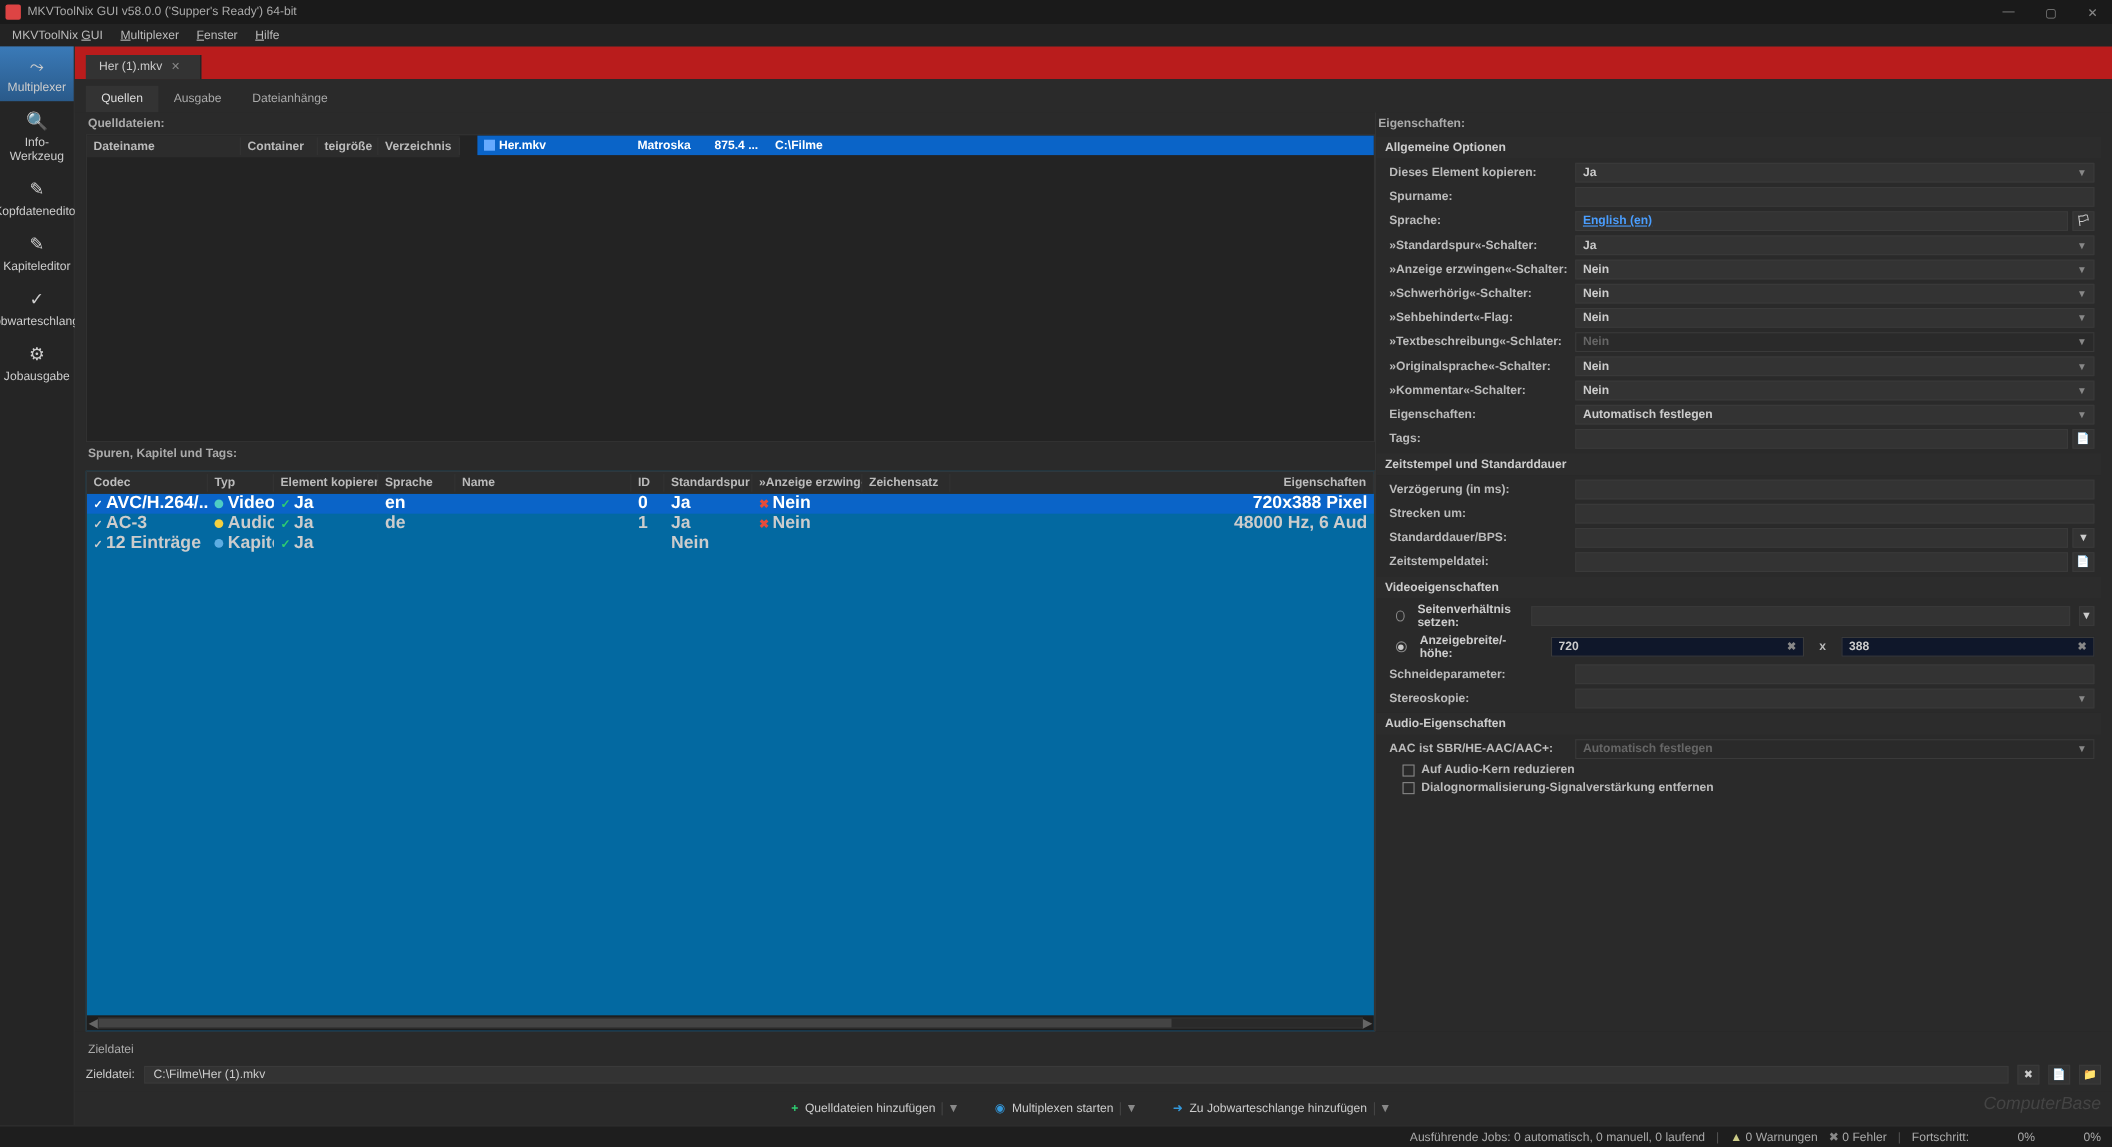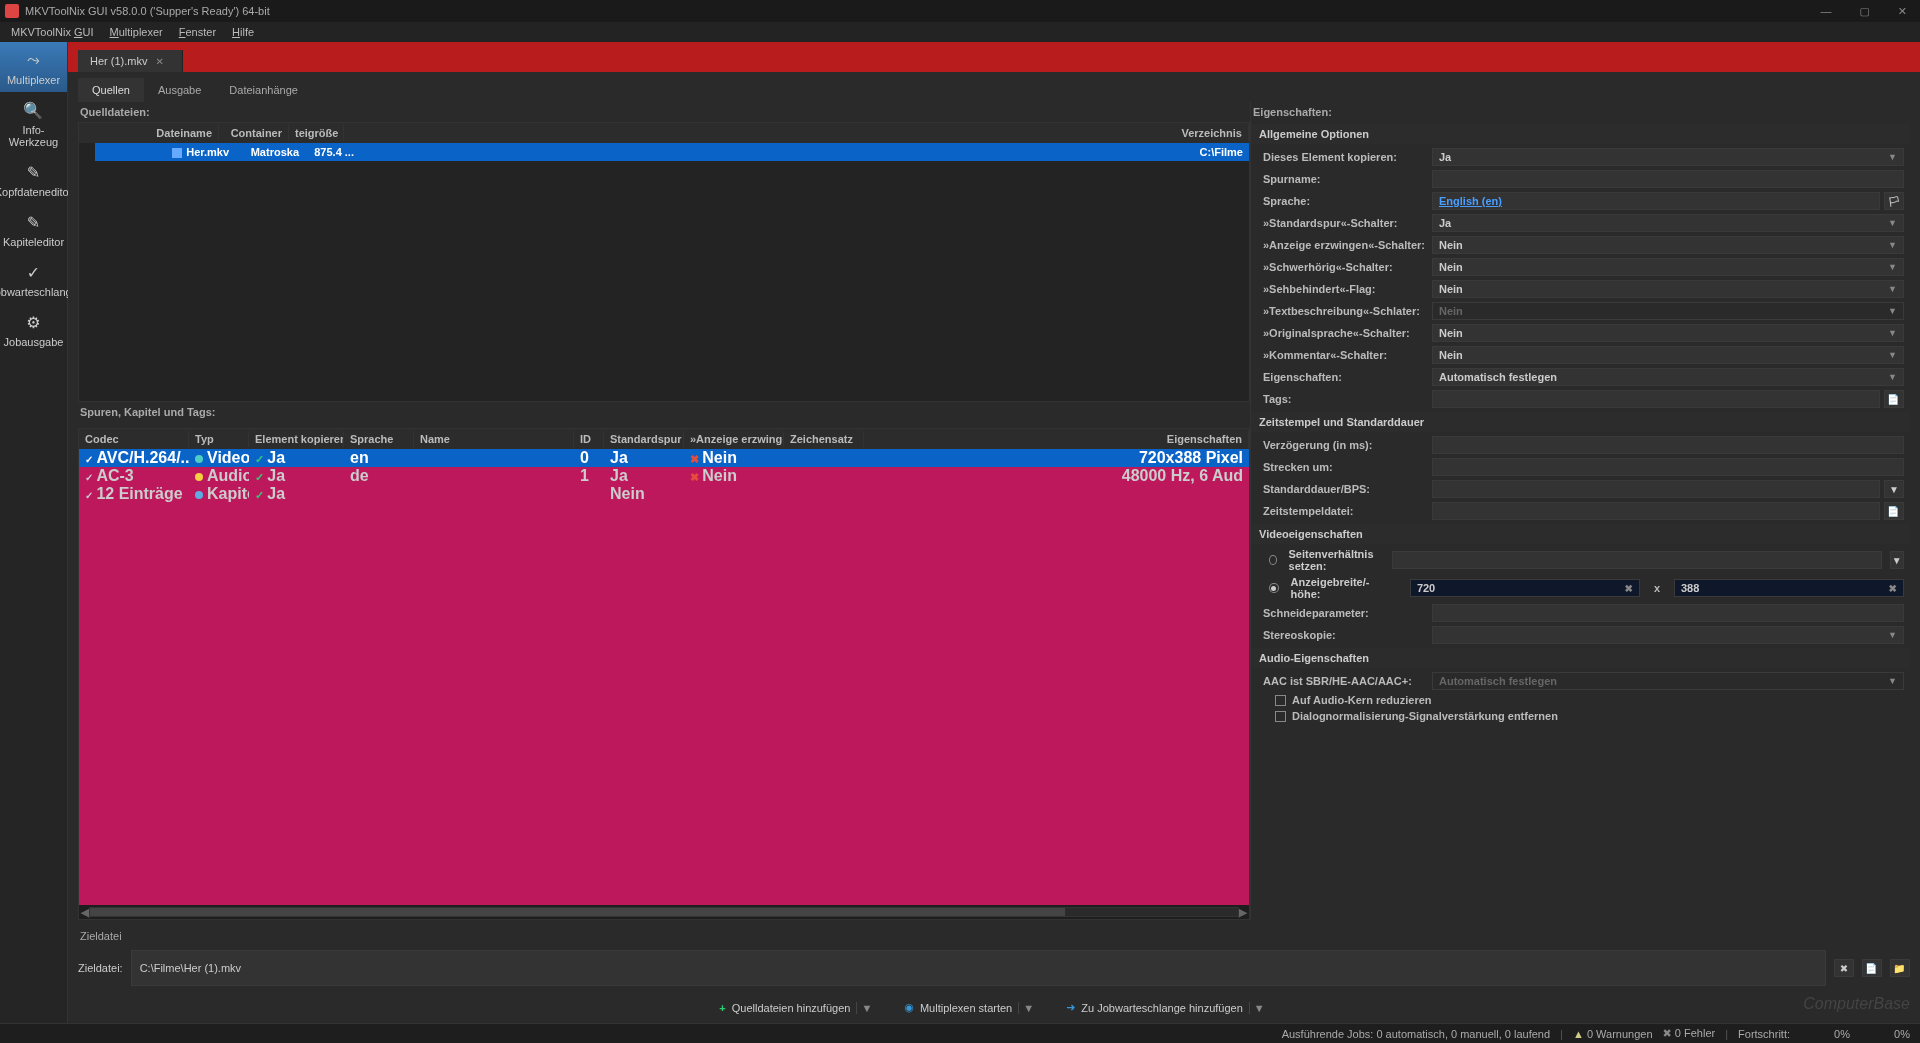--- a/index.html
+++ b/index.html
@@ -20,29 +20,29 @@
 .file-tabs { display: flex; background: #b91c1c; height: 30px; padding-left: 10px; align-items: flex-end; }
 .file-tab { background: #333; padding: 5px 18px 5px 12px; color: #ccc; position: relative; border-right: 1px solid #222; cursor: pointer; display:flex; align-items:center; gap:8px;}
 .file-tab .close-x { color:#888; font-size:10px; }
 .sub-tabs { display: flex; background: #2a2a2a; padding: 6px 10px 0 10px; gap: 0; }
 .sub-tab { padding: 6px 14px; color: #aaa; cursor: pointer; }
 .sub-tab.active { background: #333; color: #ddd; }
 .work-area { flex: 1; display: flex; overflow: hidden; padding: 0 10px; font-weight: bold; }
 .left-pane { flex: 1; display: flex; flex-direction: column; min-width: 0; }
 .right-pane { width: 660px; display: flex; flex-direction: column; background: #2a2a2a; border-left: 1px solid #333; overflow-y: auto; }
 .section-label { color: #aaa; padding: 4px 2px; font-size: 11px; }
-.file-table { flex: 0 0 280px; background: #232323; border: 1px solid #333; overflow: hidden; display:flex; flex-direction:column;text-align:right;}
+.file-table { flex: 0 0 280px; background: #232323; border: 1px solid #333; overflow: hidden; display:flex; flex-direction:row;}
 .table-header { display: flex; background: #2c2c2c; color: #bbb; height: 20px; align-items: center; }
 .th { padding: 2px 6px; border-right: 1px solid #333; overflow: hidden; white-space: nowrap; }
 .table-body { flex: 1; overflow: auto; }
 .file-row { display: flex; height: 18px; align-items: center; margin-left: 16px; }
 .file-row.selected { background: #0a64c8; color: #fff; }
 .td { padding: 1px 6px; overflow: hidden; white-space: nowrap; }
 .file-icon { display:inline-block; width:10px; height:10px; background:#6af; margin-right:4px; vertical-align:middle;}
-.tracks-table { flex: 1; background: #be185d; border: 1px solid #333; margin-top: 6px; display:flex; flex-direction:column; overflow:hidden;}
+.tracks-table { flex: 1; background: #0369a1; border: 1px solid #333; margin-top: 6px; display:flex; flex-direction:column; overflow:hidden;}
 .track-row { display: flex; height: 18px; align-items: center; color:#ccc;}
 .track-row.selected { background: #0a64c8; color: #fff; }
 .track-row .td { font-size: 16px; }
 .check::before { content: "✓"; color: #ccc; margin-right: 3px; font-size:10px;}
 .track-row.selected .check::before { color:#fff; }
 .type-dot { display:inline-block; width:8px; height:8px; border-radius:50%; margin-right:4px; vertical-align:middle;}
 .dot-video { background:#4ecdc4; }
 .dot-audio { background:#f4d03f; }
 .dot-chapter { background:#5dade2; }
 .yes-icon::before { content:"✓ "; color:#2ecc71; }
@@ -62,21 +62,21 @@
 .icon-btn { width: 20px; height: 18px; background: #333; display: flex; align-items: center; justify-content: center; cursor: pointer; border:1px solid #3a3a3a; font-size:10px;}
 .radio-row { display: flex; align-items: center; padding: 2px 6px 2px 18px; gap:8px;}
 .radio-dot { width:10px; height:10px; border-radius:50%; border:1px solid #888; display:inline-flex; align-items:center; justify-content:center; margin-right:4px;}
 .radio-dot.checked::after { content:""; width:5px; height:5px; background:#ccc; border-radius:50%;}
 .checkbox-row { display:flex; align-items:center; padding:2px 6px 2px 24px; gap:6px; color:#bbb;}
 .cb-box { width:11px; height:11px; border:1px solid #888; background:#2a2a2a;}
 .dim-input { width:110px; background:#0f172a; border:1px solid #3a3a3a; height:18px; padding:0 6px; color:#ccc; display:flex; align-items:center; justify-content:space-between;}
 .clear-x { color:#888; font-size:10px; cursor:pointer;}
 .bottom-dest { padding: 6px 10px 2px 10px; background:#2a2a2a;}
 .dest-row { display:flex; align-items:center; gap:8px; padding: 4px 0;}
-.dest-input { flex:1; background:#333; border:1px solid #3a3a3a; height:36px; padding:0 8px; color:#ccc; display:flex; align-items:center;}
+.dest-input { flex:1; background:#333; border:1px solid #3a3a3a; height:16px; padding:0 8px; color:#ccc; display:flex; align-items:center;}
 .action-bar { display:flex; justify-content:center; gap:8px; padding:6px 0; background:#2a2a2a;}
 .action-btn { display:flex; align-items:center; gap:6px; padding:3px 10px; color:#ccc; cursor:pointer;}
 .action-btn .plus { color:#2ecc71; font-weight:bold;}
 .action-btn .play { color:#3498db;}
 .action-btn .queue { color:#3498db;}
 .dd-split { color:#888; padding:0 4px; border-left:1px solid #444;}
 .statusbar { height:20px; background:#1e1e1e; display:flex; align-items:center; justify-content:flex-end; padding:0 10px; gap:10px; color:#aaa; border-top:1px solid #333;}
 .statusbar .sep { color:#555;}
 .warn-icon::before { content:"▲ "; color:#cc8;}
 .err-icon::before { content:"✖ "; color:#888;}

